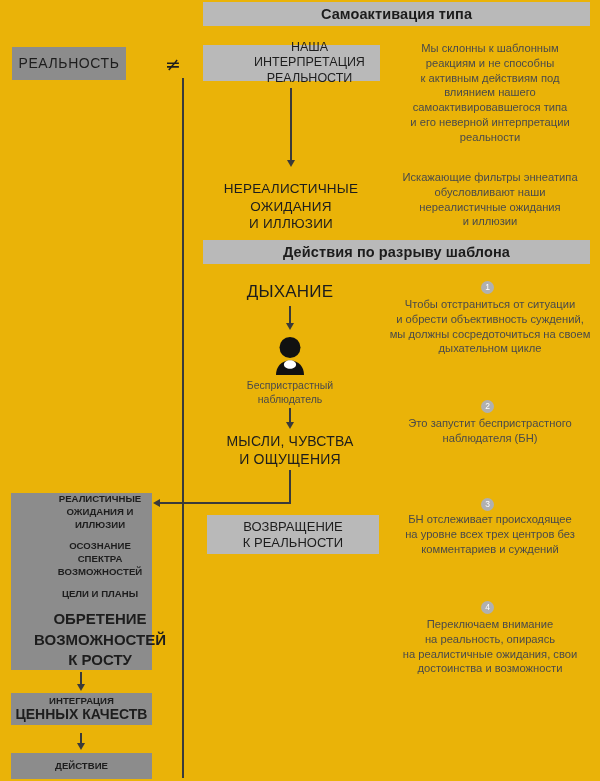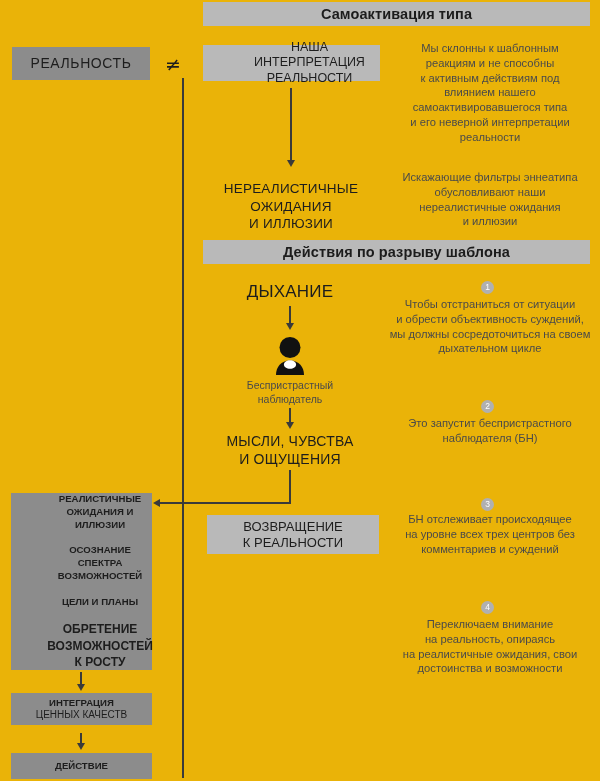--- a/index.html
+++ b/index.html
@@ -136,21 +136,21 @@
 </style>
 </head>
 <body>
 
 <div id="canvas">
 
   <div class="section-bar" style="left:203px; top:2px; width:387px; height:24px;">
     <span>Самоактивация типа</span>
   </div>
 
-  <div class="box box-dark" style="left:12px; top:47px; width:138px; height:33px;">
+  <div class="box box-dark" style="left:12px; top:47px; width:114px; height:33px;">
     <span class="box-txt" style="font-size:14px; letter-spacing:.6px;">РЕАЛЬНОСТЬ</span>
   </div>
 
   <div class="neq" style="left:165px; top:53px;">
     <span>≠</span>
   </div>
 
   <div class="box box-mid" style="left:203px; top:45px; width:177px; height:36px; flex-direction:column;padding-left:36px;">
     <span class="box-txt" style="font-size:12.5px;">НАША ИНТЕРПРЕТАЦИЯ</span>
     <span class="box-txt" style="font-size:12.5px;">РЕАЛЬНОСТИ</span>
@@ -235,32 +235,32 @@
     <div style="height:13px;"></div>
     <div style="font-size:9.6px; line-height:1.35; font-weight:bold;">
       <div>ОСОЗНАНИЕ СПЕКТРА</div>
       <div>ВОЗМОЖНОСТЕЙ</div>
     </div>
     <div style="height:13px;"></div>
     <div style="font-size:9.6px; line-height:1.35; font-weight:bold;">
       <div>ЦЕЛИ И ПЛАНЫ</div>
     </div>
     <div style="height:13px;"></div>
-    <div style="font-size:12px; line-height:1.35; font-weight:bold;">
+    <div style="font-size:15px; line-height:1.35; font-weight:bold;">
       <div>ОБРЕТЕНИЕ</div>
       <div>ВОЗМОЖНОСТЕЙ К РОСТУ</div>
     </div>
   </div>
 
   <div class="vline" style="left:80px; top:672px; height:14px;"></div>
   <div class="arrow-down" style="left:76.5px; top:684px;"></div>
 
   <div class="box box-dark" style="left:11px; top:693px; width:141px; height:32px; flex-direction:column;">
     <span class="box-txt" style="font-size:9.6px; font-weight:bold;">ИНТЕГРАЦИЯ</span>
-    <span class="box-txt" style="font-size:10px; font-weight:normal;text-align:center;">ЦЕННЫХ КАЧЕСТВ</span>
+    <span class="box-txt" style="font-size:14px; font-weight:bold;text-align:center;">ЦЕННЫХ КАЧЕСТВ</span>
   </div>
 
   <div class="vline" style="left:80px; top:733px; height:12px;"></div>
   <div class="arrow-down" style="left:76.5px; top:743px;"></div>
 
   <div class="box box-dark" style="left:11px; top:753px; width:141px; height:26px;">
     <span class="box-txt" style="font-size:9.6px; font-weight:bold;">ДЕЙСТВИЕ</span>
   </div>
 
   <div class="step-circle" style="left:481px; top:281px;">

